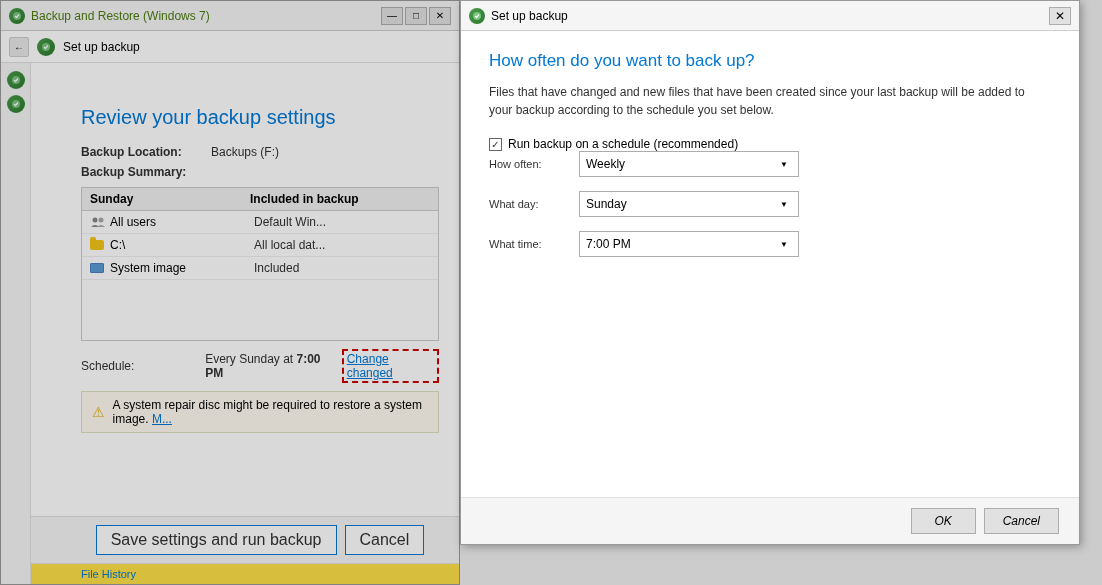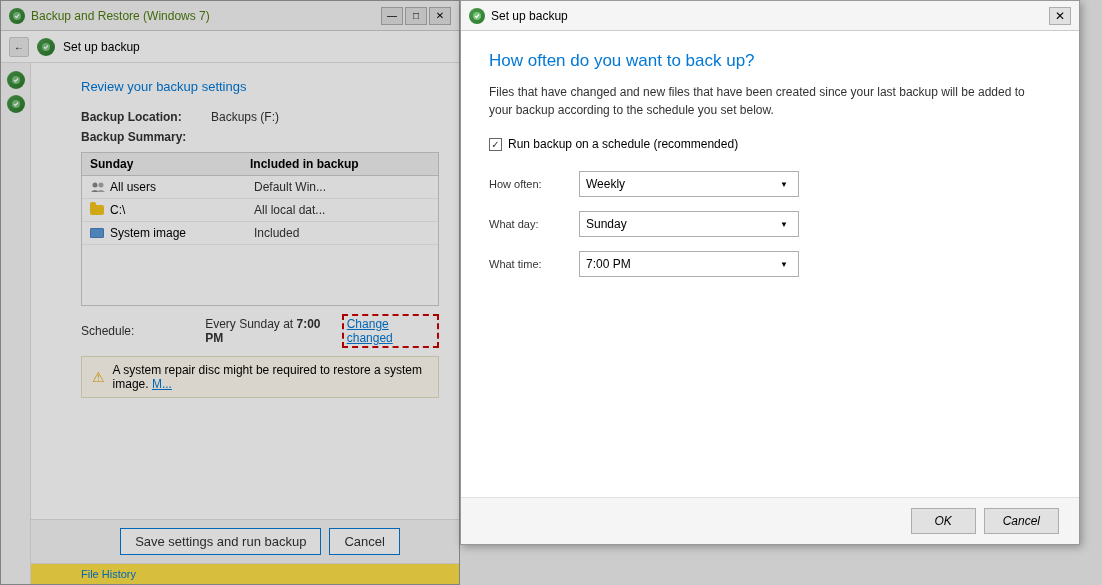--- a/index.html
+++ b/index.html
@@ -88,24 +88,25 @@
     }
 
     .main-content {
       margin-left: 30px;
       padding: 16px 20px;
       flex: 1;
       overflow: hidden;
     }
 
     .page-title {
-      font-size: 13px;
+      font-size: 20px;
       color: #0078d7;
       font-weight: normal;
       margin-bottom: 16px;
+      margin-top: 27px;
     }
 
     .info-row {
       display: flex;
       margin-bottom: 6px;
       font-size: 12px;
     }
     .info-label {
       width: 130px;
       color: #333;
@@ -178,21 +179,21 @@
       justify-content: center;
       gap: 8px;
       background: #f5f5f5;
     }
     .footer-btn {
       padding: 5px 14px;
       border: 1px solid #0078d7;
       background: #fff;
       color: #333;
       cursor: pointer;
-      font-size: 13px;
+      font-size: 16px;
     }
     .file-history {
       font-size: 11px;
       color: #0078d7;
       padding: 4px 20px 4px 50px;
       border-top: 1px solid #e0e0e0;
       background: #fde047;
       cursor: pointer;
     }
 
@@ -252,21 +253,20 @@
       font-size: 12px;
       color: #333;
       margin-bottom: 18px;
       line-height: 1.5;
     }
 
     .schedule-checkbox-row {
       display: flex;
       align-items: center;
       gap: 6px;
-      margin-bottom: 20px;
     }
     .schedule-checkbox {
       width: 13px; height: 13px;
       border: 1px solid #666;
       background: #fff;
       display: flex; align-items: center; justify-content: center;
       cursor: pointer;
     }
     .schedule-checkbox-checked::after {
       content: '✓';

